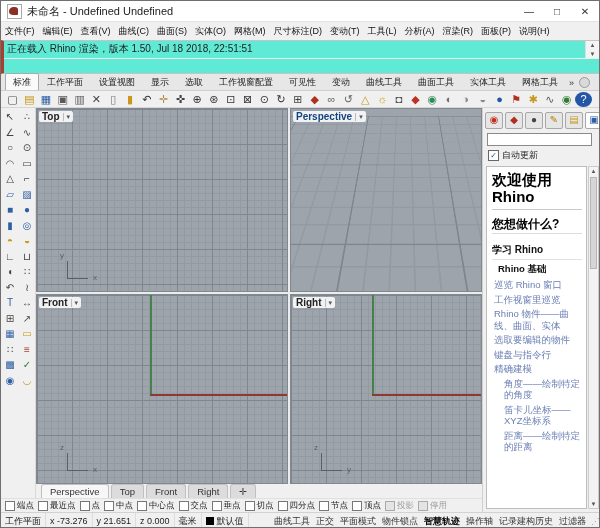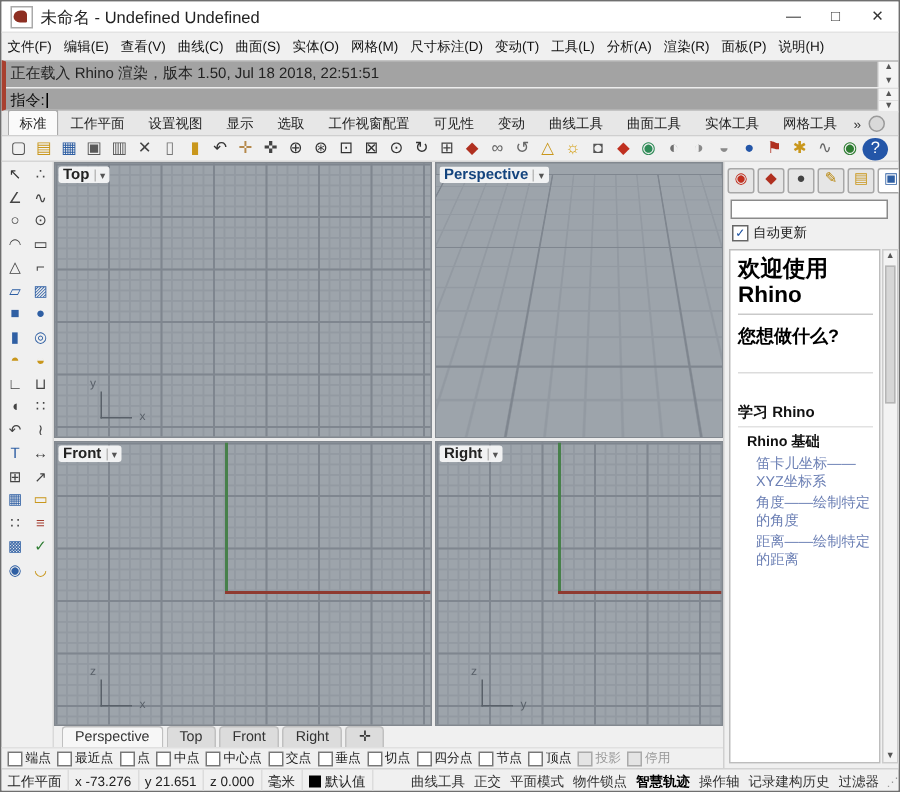--- a/index.html
+++ b/index.html
@@ -8,21 +8,21 @@
   .titlebar{position:absolute;left:0;top:0;width:100%;height:21px;background:#fff;display:flex;align-items:center;border-bottom:1px solid #e3e3e3;box-sizing:border-box;}
   .appicon{width:13px;height:13px;margin:0 5px 0 6px;background:#fff;border:1px solid #aaa;position:relative;flex:none;}
   .appicon i{position:absolute;left:1px;top:2px;width:9px;height:8px;background:#8d2f22;border-radius:60% 40% 10% 55%;}
   .wtitle{font-size:11px;color:#222;}
   .wbtns{margin-left:auto;display:flex;height:100%;}
   .wbtn{width:28px;text-align:center;font-size:10px;line-height:21px;color:#333;}
   
   .menubar{position:absolute;left:0;top:21px;width:100%;height:18px;display:flex;align-items:center;font-size:9px;color:#111;background:#f0f0f0;}
   .menu-item{padding:0 4px;white-space:nowrap;}
   
-  .cmdarea{position:absolute;left:0;top:39px;width:100%;height:34px;background:#a3a3a3;border-top:1px solid #c4c4c4;border-bottom:1px solid #c4c4c4;border-left:3px solid #a8402f;box-sizing:border-box;}
+  .cmdarea{position:absolute;left:0;top:39px;width:100%;height:34px;background:#5eead4;border-top:1px solid #c4c4c4;border-bottom:1px solid #c4c4c4;border-left:3px solid #a8402f;box-sizing:border-box;}
   .cmdhist{height:16px;font-size:10px;color:#222;padding:1px 16px 0 3px;border-bottom:1px solid #ededed;position:relative;white-space:nowrap;overflow:hidden;}
   .cmdline{height:15px;font-size:10px;color:#111;padding:1px 16px 0 3px;position:relative;}
   .caret{display:inline-block;width:1px;height:10px;background:#000;vertical-align:middle;margin-left:1px;}
   .histbtns{position:absolute;right:0;top:0;width:13px;height:100%;display:flex;flex-direction:column;border-left:1px solid #ddd;}
   .histbtns span{flex:1;font-size:6px;line-height:8px;text-align:center;color:#555;background:#f4f4f4;}
   
   .tabrow{position:absolute;left:0;top:73px;width:100%;height:17px;background:#e7e7e7;display:flex;align-items:flex-end;font-size:9px;border-bottom:1px solid #cfcfcf;box-sizing:border-box;padding-left:4px;}
   .ttab{padding:2px 7px 1px;color:#222;white-space:nowrap;border:1px solid transparent;border-bottom:none;}
   .ttab.active{background:#fafafa;border-color:#aaa;border-radius:2px 2px 0 0;}
   .overflow{padding:0 3px 2px;color:#333;}
@@ -76,21 +76,21 @@
   .panel-tab.active{background:#fff;}
   .panel-search{display:block;width:105px;height:13px;margin:3px 4px 2px;border:1px solid #8a8a8a;background:#fff;box-sizing:border-box;}
   .panel-check{display:flex;align-items:center;gap:3px;font-size:9px;color:#222;padding:1px 5px 3px;}
   .panel-check .cb{width:9px;height:9px;background:#fff;border:1px solid #666;font-size:8px;line-height:9px;text-align:center;color:#1a4fa0;}
   .panel-content{position:absolute;left:3px;top:58px;right:14px;bottom:3px;background:#fff;border:1px solid #bdbdbd;overflow:hidden;padding:4px 4px 0 5px;box-sizing:border-box;}
   .panel-scroll{position:absolute;top:58px;right:2px;width:11px;bottom:3px;background:#f3f3f3;border:1px solid #ccc;box-sizing:border-box;}
   .panel-scroll .sarr{position:absolute;left:0;width:100%;text-align:center;font-size:6px;color:#555;}
   .panel-scroll .up{top:1px;} .panel-scroll .down{bottom:1px;}
   .panel-scroll .thumb{position:absolute;left:1px;right:1px;top:10px;height:90px;background:#d6d6d6;border:1px solid #b5b5b5;}
   .p-title{font-size:15px;font-weight:bold;color:#000;line-height:17px;border-bottom:1px solid #c9c9c9;padding-bottom:4px;margin-bottom:6px;}
-  .p-question{font-size:12px;font-weight:bold;color:#000;border-bottom:1px solid #dcdcdc;padding-bottom:15px;margin-bottom:17px;}
+  .p-question{font-size:12px;font-weight:bold;color:#000;border-bottom:1px solid #dcdcdc;padding-bottom:0;margin-bottom:7px;}
   .p-section{font-size:10px;font-weight:bold;color:#111;border-bottom:1px solid #e2e2e2;padding:2px 0 2px;margin-bottom:2px;}
   .p-link,.p-sublink{display:block;font-size:9.5px;color:#6b7fb4;line-height:11.5px;margin-bottom:3px;}
   .p-basics{font-size:9.5px;font-weight:bold;color:#111;margin:3px 0 3px 6px;}
   .p-links{margin-left:2px;} .p-sublinks{margin-left:12px;}
   
   .statusbar{position:absolute;left:0;top:511px;width:100%;height:17px;background:#f0f0f0;border-top:1px solid #d2d2d2;display:flex;align-items:center;font-size:9px;color:#222;box-sizing:border-box;}
   .sfield{padding:0 4px;border-right:1px solid #dcdcdc;white-space:nowrap;display:flex;align-items:center;gap:3px;height:100%;}
   .swatch{width:8px;height:8px;flex:none;}
   .stoggle{padding:0 3px;white-space:nowrap;color:#333;}
   .stoggle.active{font-weight:bold;color:#000;}
@@ -128,27 +128,20 @@
       <span class="menu-item">工具(L)</span>
       <span class="menu-item">分析(A)</span>
       <span class="menu-item">渲染(R)</span>
       <span class="menu-item">面板(P)</span>
       <span class="menu-item">说明(H)</span>
     </div>
 
   <div class="cmdarea">
     <div class="cmdhist">
       <span>正在载入 Rhino 渲染，版本 1.50, Jul 18 2018, 22:51:51</span>
-      <span class="histbtns">
-        <span>▲</span>
-        <span>▼</span>
-      </span>
-    </div>
-    <div class="cmdline">
-      <span>指令:</span><span class="caret"></span>
       <span class="histbtns">
         <span>▲</span>
         <span>▼</span>
       </span>
     </div>
   </div>
 
   <div class="tabrow">
     <div style="display:flex;align-items:flex-end;">
 
@@ -384,24 +377,33 @@
     <input class="panel-search" style="">
     <div class="panel-check">
       <span class="cb">✓</span>
       <span>自动更新</span>
     </div>
     <div class="panel-content">
       <div class="p-title">欢迎使用 Rhino</div>
       <div class="p-question">您想做什么?</div>
       <div class="p-section">学习 Rhino</div>
       <div class="p-basics">Rhino 基础</div>
+      <div class="p-links">
+
+      <a class="p-link">巡览 Rhino 窗口</a>
+          <a class="p-link">工作视窗里巡览</a>
+          <a class="p-link">Rhino 物件——曲线、曲面、实体</a>
+          <a class="p-link">选取要编辑的物件</a>
+          <a class="p-link">键盘与指令行</a>
+          <a class="p-link">精确建模</a>
+        </div>
       <div class="p-sublinks">
 
-      <a class="p-sublink">笛卡儿坐标——XYZ坐标系</a>
-          <a class="p-sublink">角度——绘制特定的角度</a>
+      <a class="p-sublink">角度——绘制特定的角度</a>
+          <a class="p-sublink">笛卡儿坐标——XYZ坐标系</a>
           <a class="p-sublink">距离——绘制特定的距离</a>
         </div>
     </div>
     <div class="panel-scroll">
       <span class="sarr up">▲</span>
       <span class="thumb"></span>
       <span class="sarr down">▼</span>
     </div>
   </div>
 

